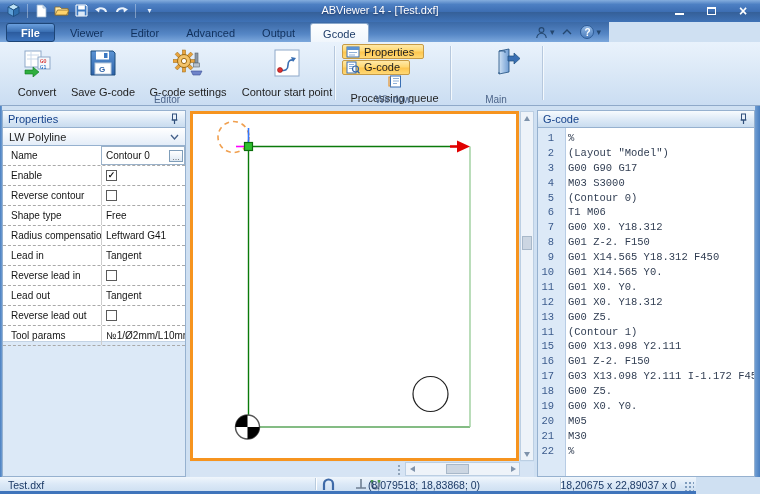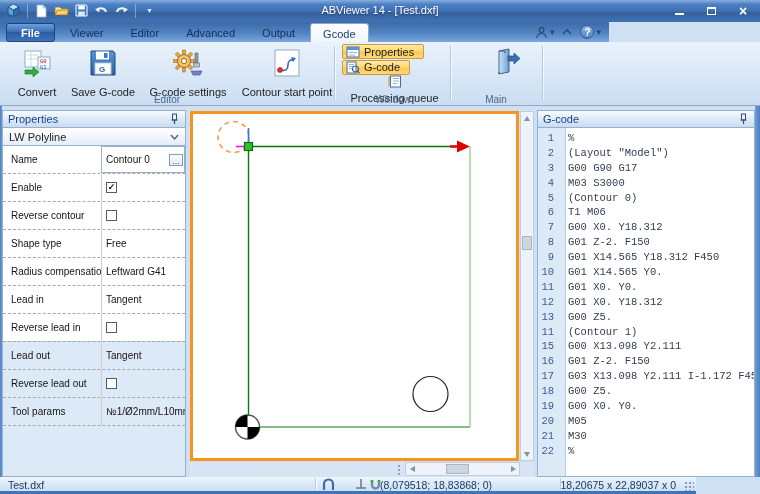--- a/index.html
+++ b/index.html
@@ -88,21 +88,21 @@
   .panel-header .ph-title { flex:1; }
   
   #props { left:2px; top:4px; width:184px; height:367px; background:#dce9f7; }
   .type-select {
     height:18px; background:linear-gradient(180deg,#ffffff,#e4edf8);
     border-bottom:1px solid #96b1cf; display:flex; align-items:center; padding:0 6px;
     color:#1e1e1e; font-size:11px;
   }
   .type-select .ts-label { flex:1; }
   .prop-rows { background:#fff; height:196px; border-bottom:1px solid #c3d3e5; }
-  .prop-row { height:28px; display:flex; align-items:center; border-bottom:1px dashed #a9a9a9; font-size:10px; color:#141414; }
+  .prop-row { height:20px; display:flex; align-items:center; border-bottom:1px dashed #a9a9a9; font-size:10px; color:#141414; }
   .prop-row .p-label { width:98px; padding-left:8px; overflow:hidden; white-space:nowrap; }
   .prop-row .p-value { flex:1; border-left:1px solid #cdcdcd; height:100%; display:flex; align-items:center; padding-left:4px; gap:2px; overflow:hidden; white-space:nowrap; }
   .prop-row .checkbox {
     display:none; width:11px; height:11px; border:1px solid #5a5a5a; background:#fff;
     align-items:center; justify-content:center; font-size:9px; font-weight:bold; color:#111;
   }
   .prop-row.kind-checkbox .checkbox { display:inline-flex; }
   .prop-row.checked .checkbox::after { content:"✓"; margin-top:-1px; }
   .prop-row .dots-btn {
     display:none; margin-left:auto; margin-right:2px; width:14px; height:12px;
@@ -644,19 +644,19 @@
       <svg width="12" height="12" viewBox="0 0 12 12">
         <path d="M6 1 V10 M1 10 H11" fill="none" stroke="#6f7f92" stroke-width="1.6"></path>
       </svg>
       </span>
     <span class="sb-item" style="left:369px;top:2px;">
       <svg width="13" height="12" viewBox="0 0 13 12">
         <path d="M3 1 v5 a3.5 3.5 0 0 0 7 0 V1" fill="none" stroke="#7b8ba0" stroke-width="2.4"></path>
         <path d="M3 1 v2.5 M10 1 v2.5" stroke="#4d9e4d" stroke-width="2.4"></path>
       </svg>
       </span>
-    <span class="sb-item" style="left:380px;">(8,079518; 18,83868; 0)</span>
+    <span class="sb-item" style="left:368px;">(8,079518; 18,83868; 0)</span>
     <span class="sb-sep" style="left:560px;"></span>
     <span class="sb-item" style="right:20px;">18,20675 x 22,89037 x 0</span>
     <span class="grip"></span>
   </div>
 
 </div>
 
 </body></html>

